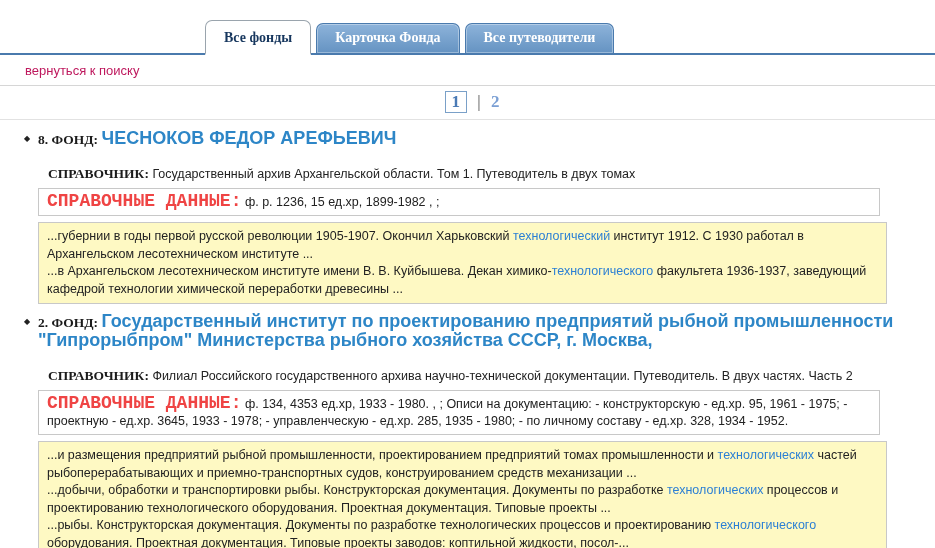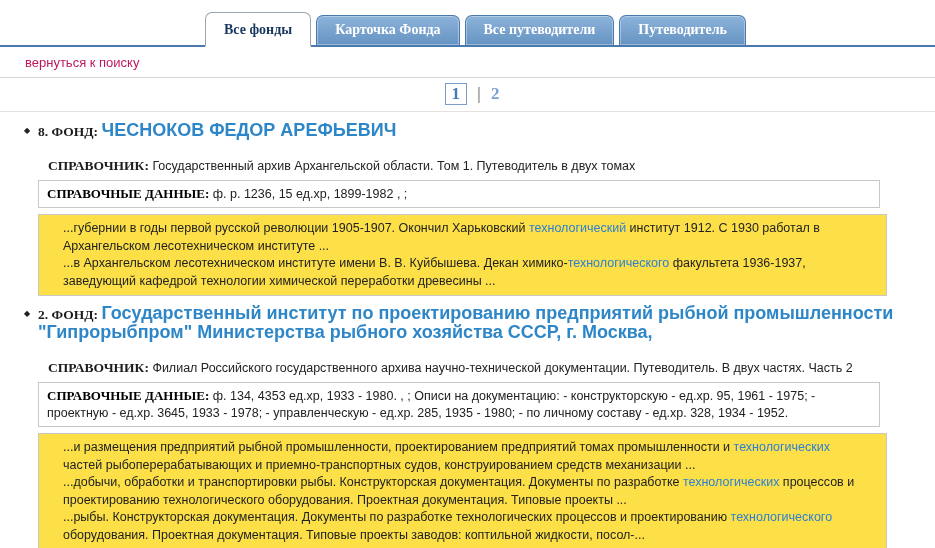--- a/index.html
+++ b/index.html
@@ -4,21 +4,21 @@
 <style>
   * { margin:0; padding:0; box-sizing:border-box; }
   html,body { background:#fff; }
   body {
     width:935px; height:548px; overflow:hidden; position:relative;
     font-family:"Liberation Sans", sans-serif; font-size:12.5px; color:#1a1a1a;
   }
   
   .tabbar {
     display:flex; align-items:flex-end; gap:5px;
-    padding:12px 0 0 205px; border-bottom:2px solid #4a7aad; background:#fff;
+    padding:20px 0 0 205px; border-bottom:2px solid #4a7aad; background:#fff;
   }
   .tab {
     font-family:"Liberation Serif", serif; font-weight:bold; font-size:14px;
     color:#fff; background:linear-gradient(#8db3da, #6593c2);
     border:1px solid #4a7aad; border-bottom:none; border-radius:7px 7px 0 0;
     padding:6px 18px 7px 18px; cursor:pointer; white-space:nowrap;
     box-shadow:0 0 0 1px rgba(255,255,255,.35) inset;
   }
   .tab.active {
     background:#fff; color:#17375e; border-color:#9aa4ad;
@@ -57,38 +57,37 @@
     font-family:"Liberation Serif", serif; font-weight:bold; font-size:13.5px; color:#1c1c1c;
   }
   .fond-title { color:#2d86c7; font-weight:bold; font-size:18px; text-decoration:none; cursor:pointer; }
   .guide-line { padding-left:10px; line-height:17px; margin-top:16px; }
   .guide-text { color:#222; font-size:12.5px; }
   .data-box {
     border:1px solid #c8c8c8; background:#fff; margin:5px 35px 6px 0;
     padding:4px 8px; line-height:17px;
   }
   .data-label {
-    font-family:Liberation Serif, serif; font-weight:bold; font-size:13px; color:#000000;
+    font-family:Liberation Mono, monospace; font-weight:bold; font-size:18px; color:#ef4444;
   }
   .data-text { color:#222; font-size:12.5px; }
   .snippet-box {
-    border:1px solid #c8c8c8; background:#fde047; margin:0 28px 0 0;
-    padding:5px 24px; line-height:17.5px; color:#222;
+    border:1px solid #c8c8c8; background:#fef9c3; margin:0 28px 0 0;
+    padding:5px 8px; line-height:17.5px; color:#222;
   }
   .snippet-para { }
   .hl { color:#2b7fd4; }
 </style>
 </head>
 <body>
 
 <div class="tabbar">
   <div class="tab active">Все фонды</div>
   <div class="tab">Карточка Фонда</div>
   <div class="tab">Все путеводители</div>
-  <div class="tab">Путеводитель</div>
 </div>
 
 <div class="resultbar">
   <a class="back-link">вернуться к поиску</a>
 </div>
 
 <div class="pager">
   <span class="current">1</span>
   <span class="psep">|</span>
   <a class="plink">2</a>

